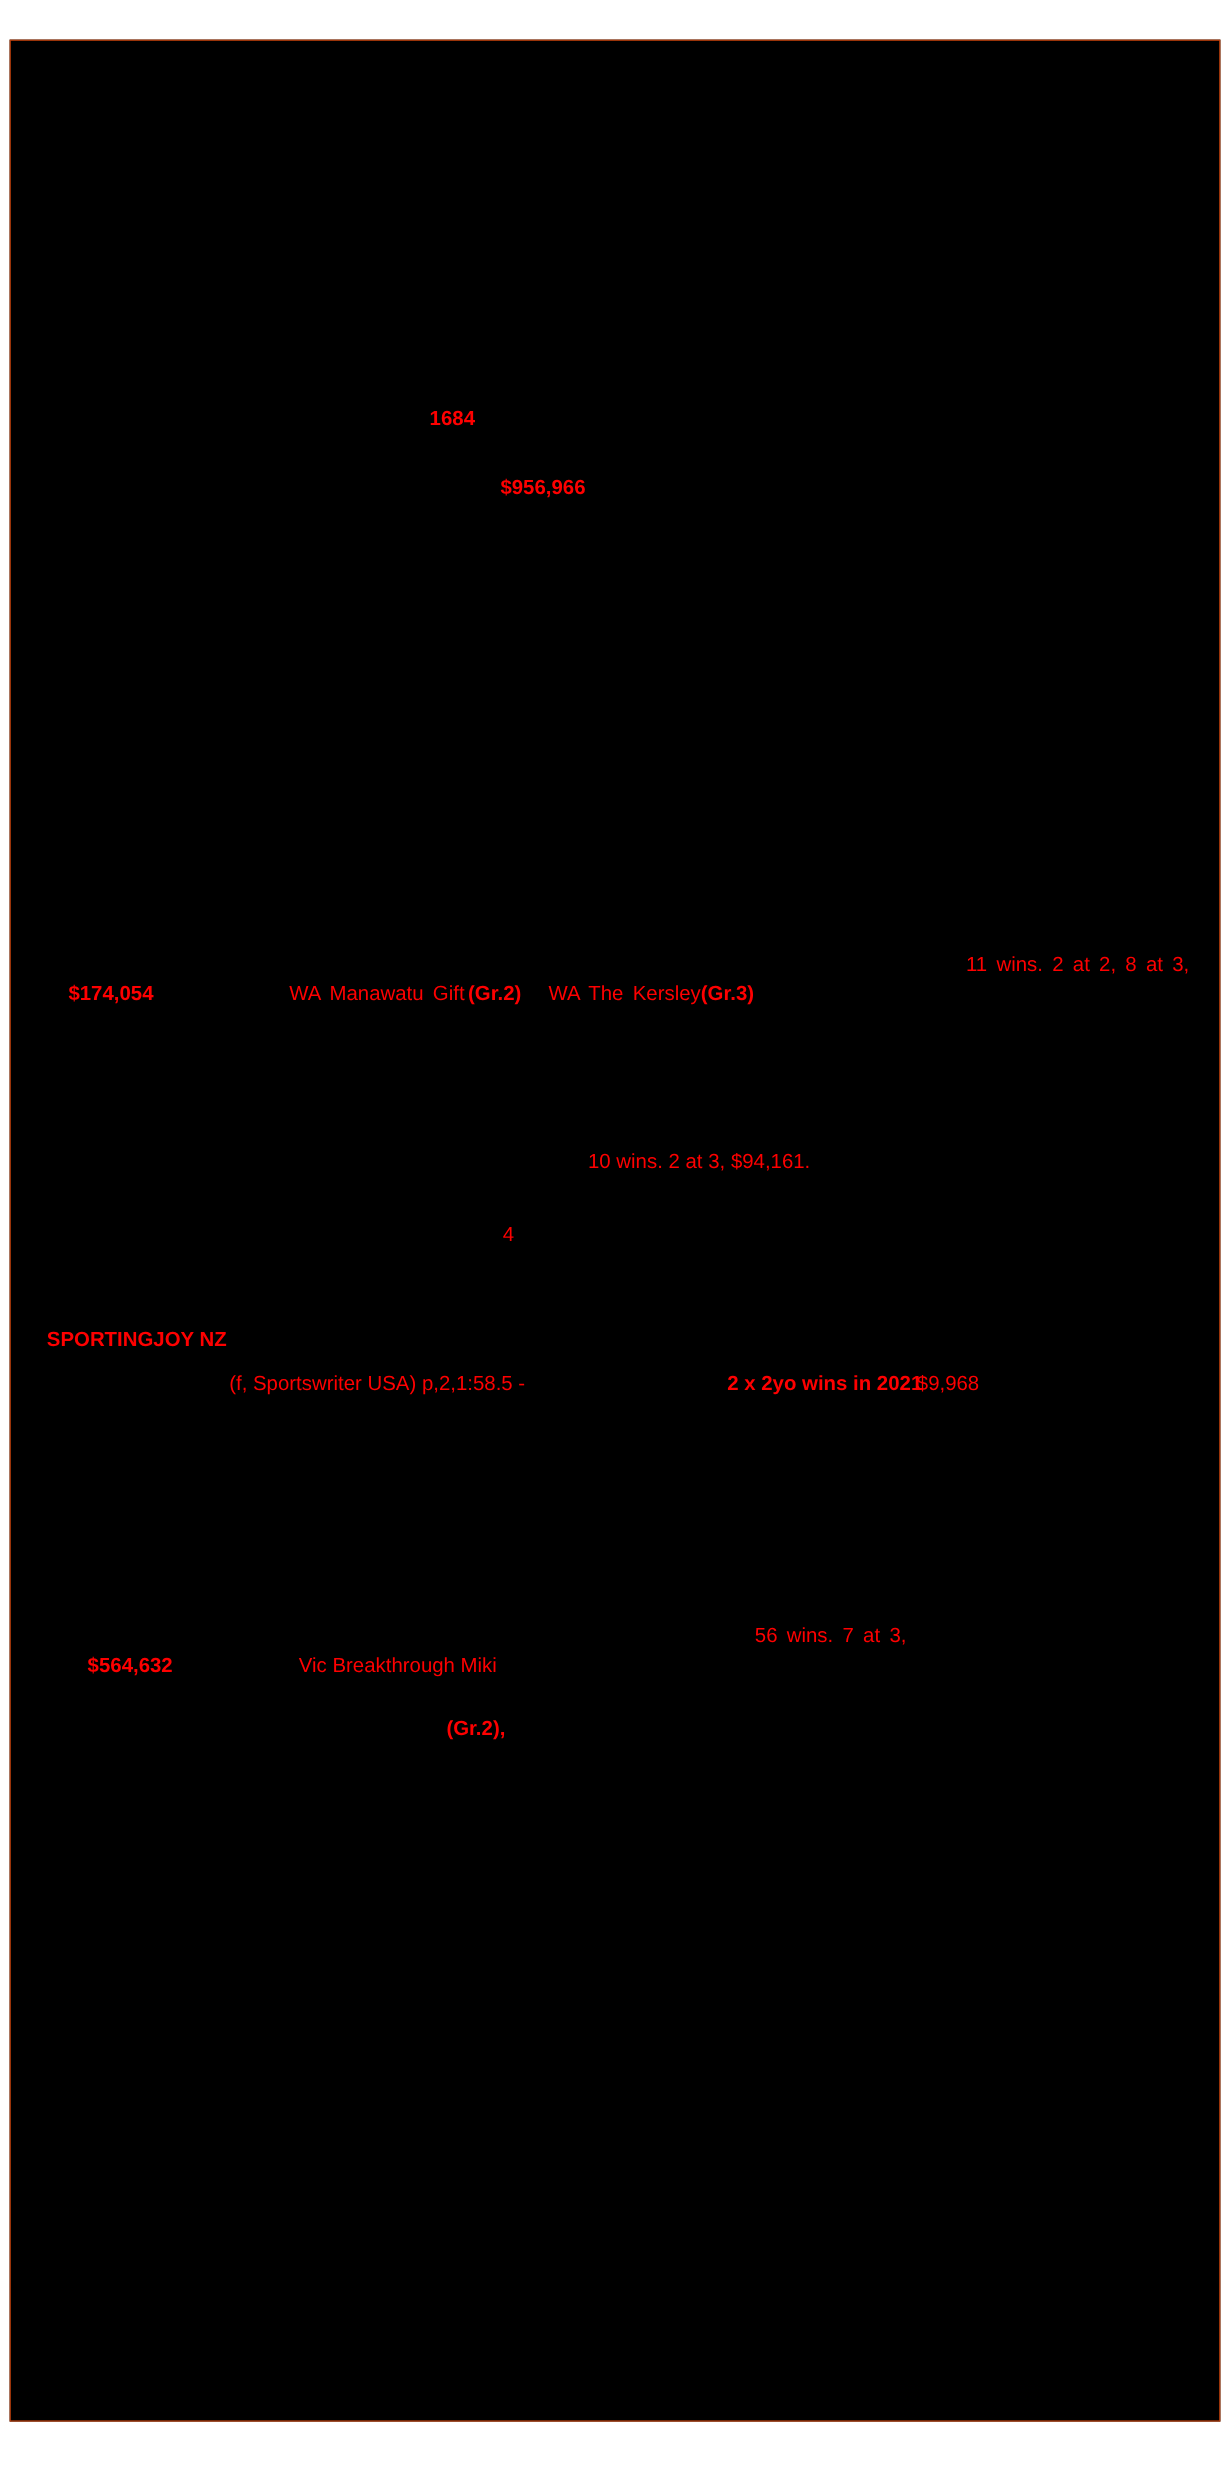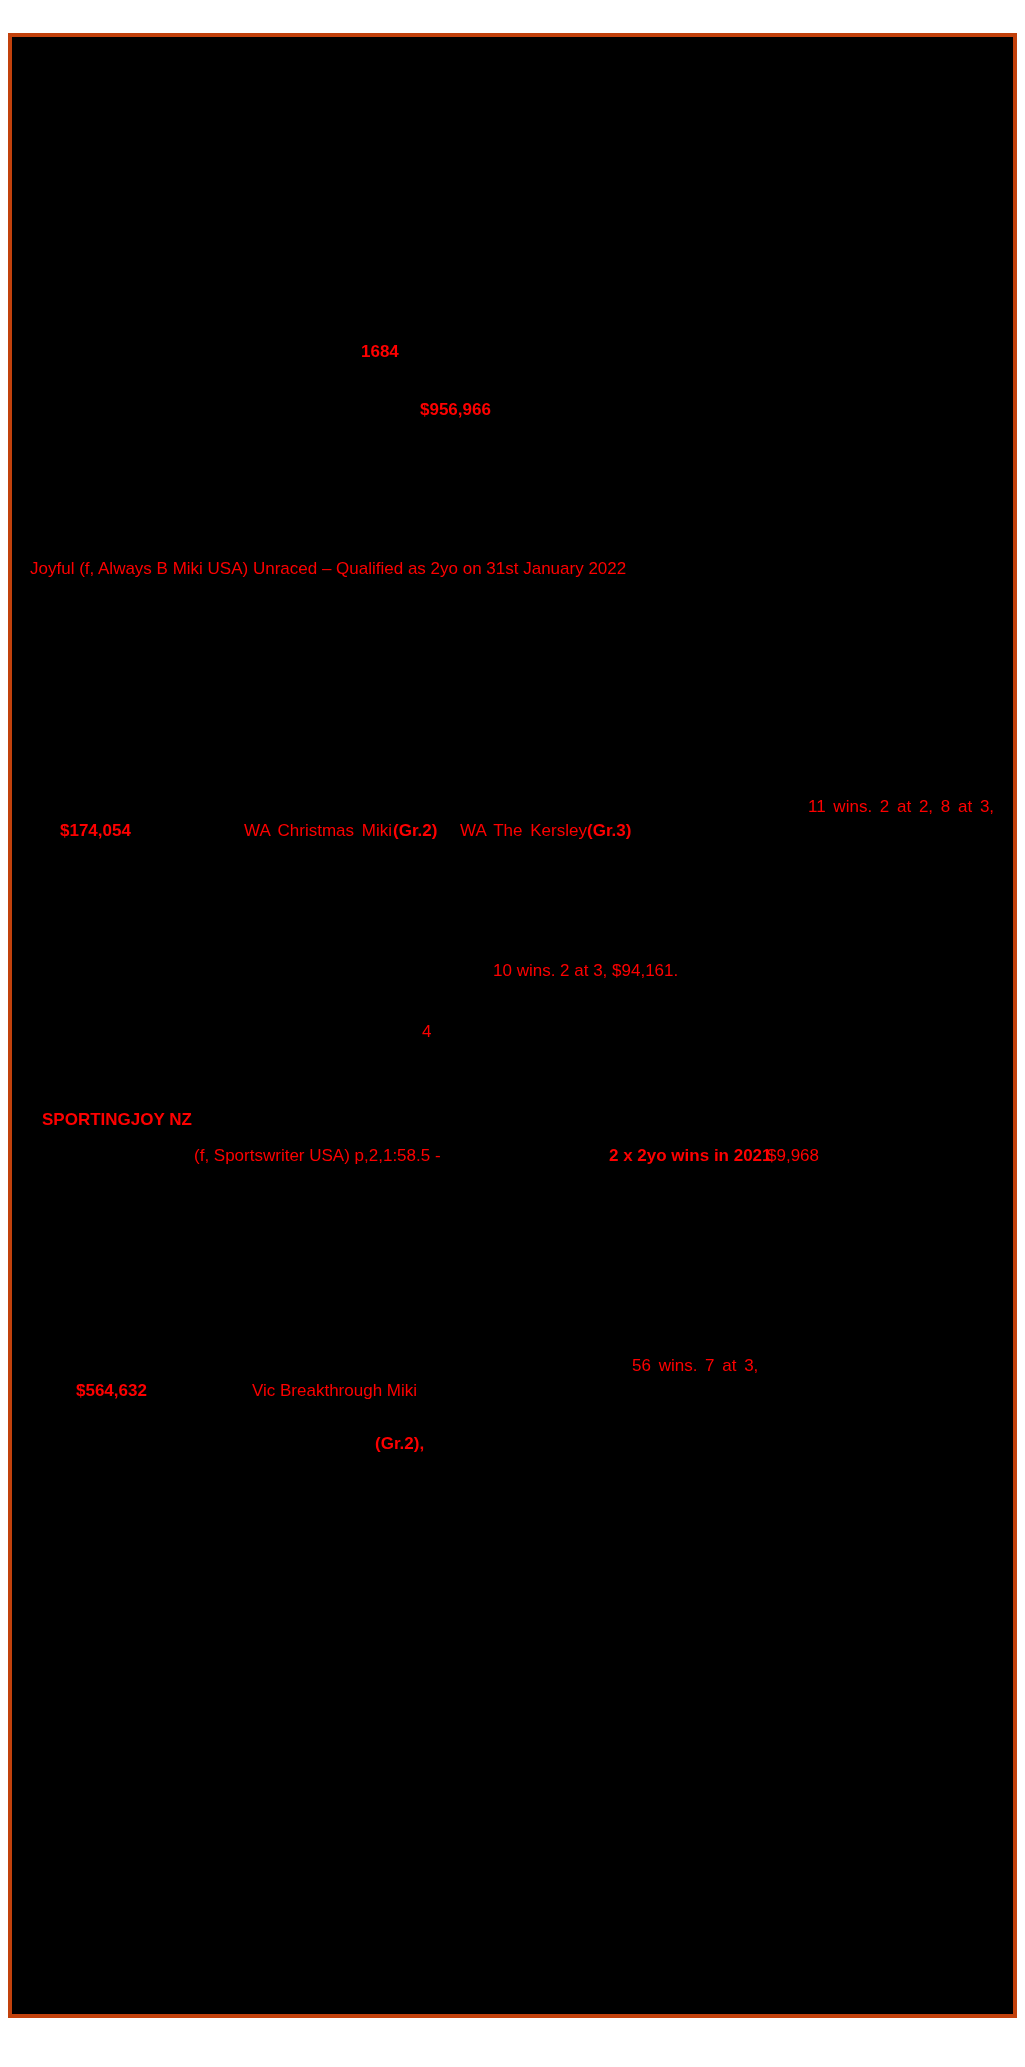--- a/index.html
+++ b/index.html
@@ -17,21 +17,21 @@
     background: #ffffff;
     overflow: hidden;
   }
   .sheet {
     position: absolute;
     left: 8px;
     top: 33px;
     width: 1009px;
     height: 1985px;
     background: #000000;
-    border: 4px solid #c2410c;
+    border: 1px solid #c2410c;
     box-sizing: border-box;
     overflow: hidden;
   }
   .txt {
     position: absolute;
     color: #fe0000;
     white-space: nowrap;
     font-size: 17px;
     line-height: 1.1;
   }
@@ -41,27 +41,26 @@
 </head>
 <body>
 
 <div class="page">
   <div class="sheet">
 
     <span class="txt b" style="left:349px; top:306px;">1684</span>
 
     <span class="txt b" style="left:408px; top:364px;">$956,966</span>
 
-    <span class="txt" style="left:18px; top:523px;">Joyful (f, Always B Miki USA) Unraced – Qualified as 2yo on 31st January 2022</span>
 
     <span class="txt wide" style="left:796px; top:761px;">11 wins. 2 at 2, 8 at 3,</span>
 
     <span class="txt b" style="left:48px; top:785px;">$174,054</span>
 
-    <span class="txt wide" style="left:232px; top:785px;">WA Christmas Miki </span>
+    <span class="txt wide" style="left:232px; top:785px;">WA Manawatu Gift </span>
 
     <span class="txt b" style="left:381px; top:785px;">(Gr.2)</span>
 
     <span class="txt wide" style="left:448px; top:785px;">WA The Kersley </span>
 
     <span class="txt b" style="left:575px; top:785px;">(Gr.3)</span>
 
     <span class="txt" style="left:481px; top:925px;">10 wins. 2 at 3, $94,161.</span>
 
 

